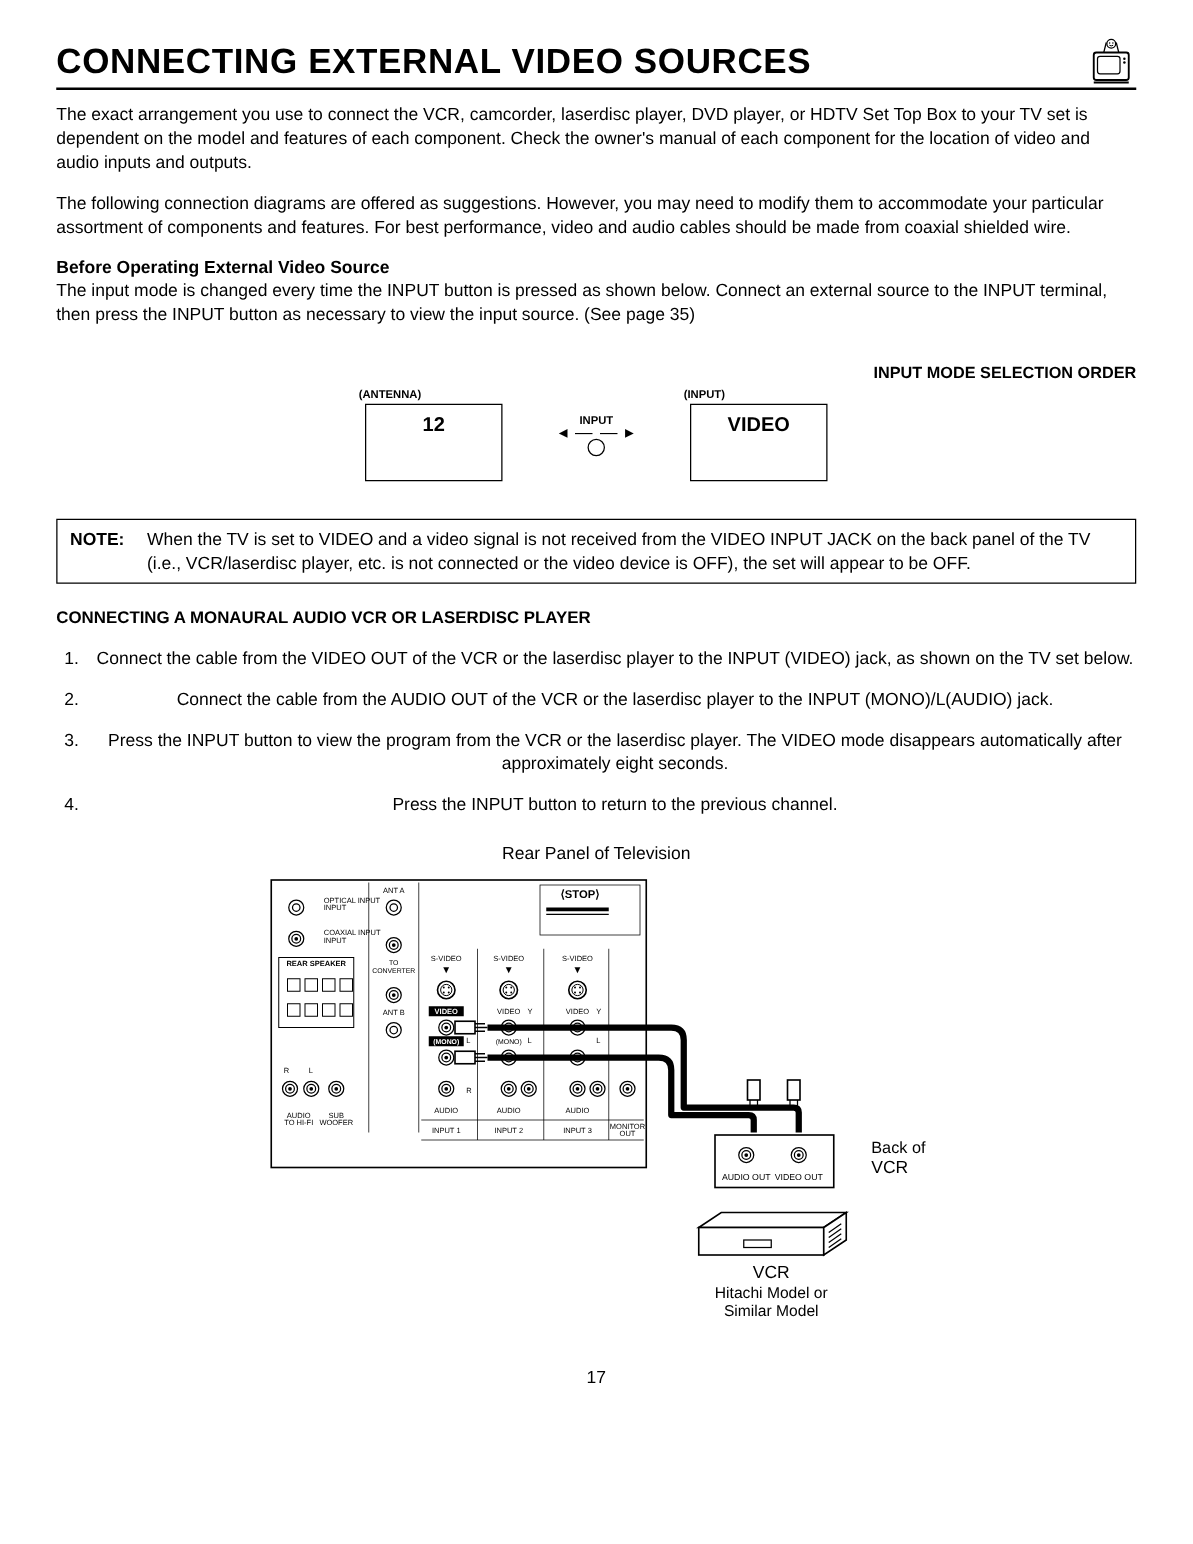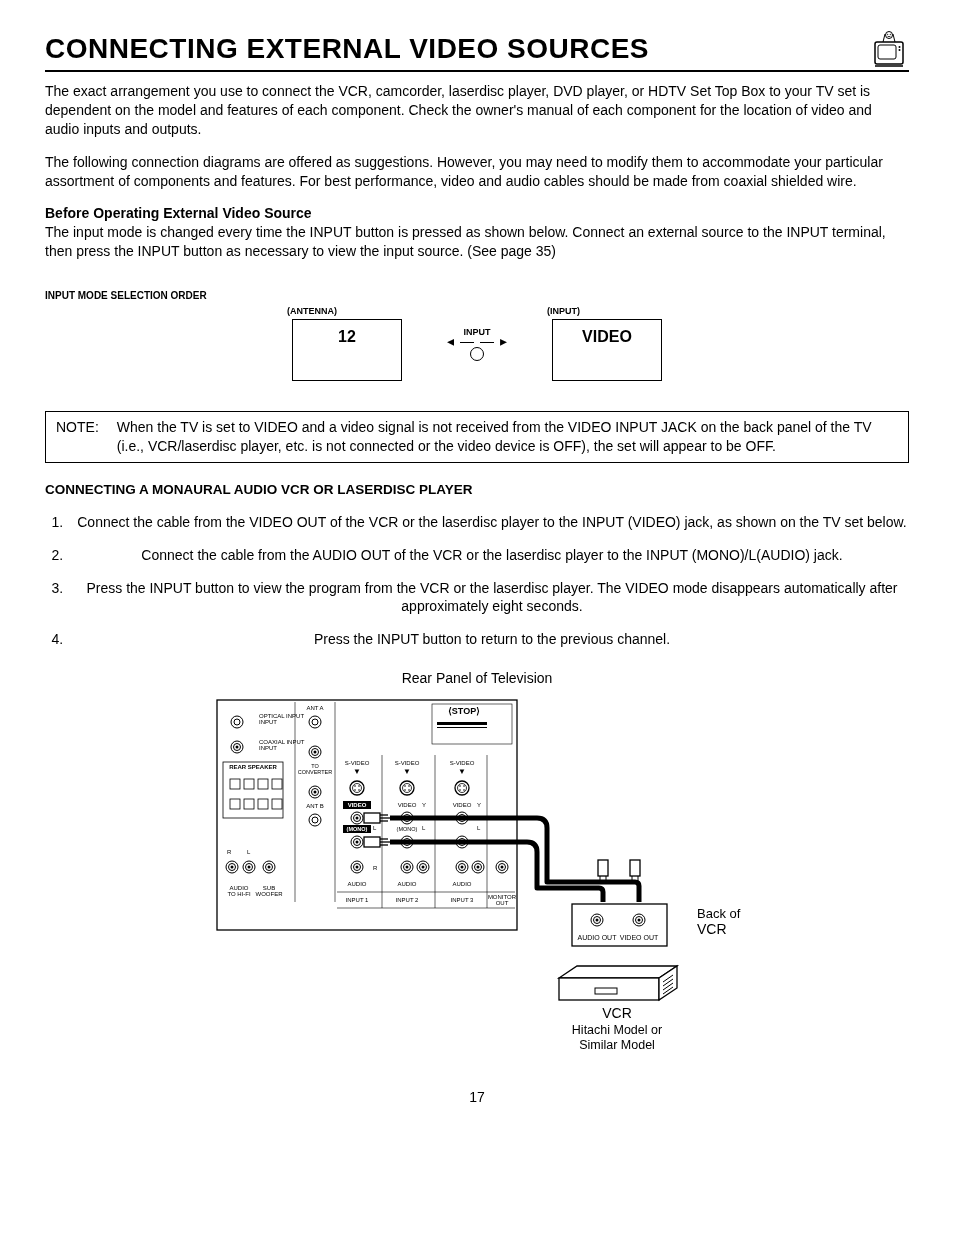--- a/index.html
+++ b/index.html
@@ -36,22 +36,22 @@
     flex-shrink: 0;
   }
   p { margin: 6px 0 14px 0; }
   .subhead {
     font-weight: bold;
     margin: 12px 0 0 0;
     display: block;
   }
   .diagram-caption {
     font-weight: bold;
-    font-size: 10px;
-    text-align: left;
+    font-size: 13px;
+    text-align: right;
     margin: 28px 0 0 0;
   }
   .input-diagram {
     display: flex;
     justify-content: center;
     gap: 40px;
     margin: 2px 0 30px 0;
     position: relative;
   }
   .mode-col { text-align: left; width: 120px; }
@@ -89,21 +89,21 @@
     line-height: 0.5;
     font-family: sans-serif;
   }
   .note-box {
     border: 1px solid #000;
     padding: 6px 10px;
     margin: 18px 0 18px 0;
     display: flex;
     gap: 18px;
   }
-  .note-box .note-label { font-weight: normal; flex-shrink: 0; }
+  .note-box .note-label { font-weight: bold; flex-shrink: 0; }
   .note-box .note-text { flex: 1; }
   .subhead-upper {
     font-weight: bold;
     text-transform: uppercase;
     margin: 18px 0 14px 0;
     font-size: 13.5px;
   }
   ol.steps { margin: 0 0 20px 0; padding-left: 22px; text-align: center; }
   ol.steps li { margin-bottom: 14px; padding-left: 8px; }
   .rear-caption {

